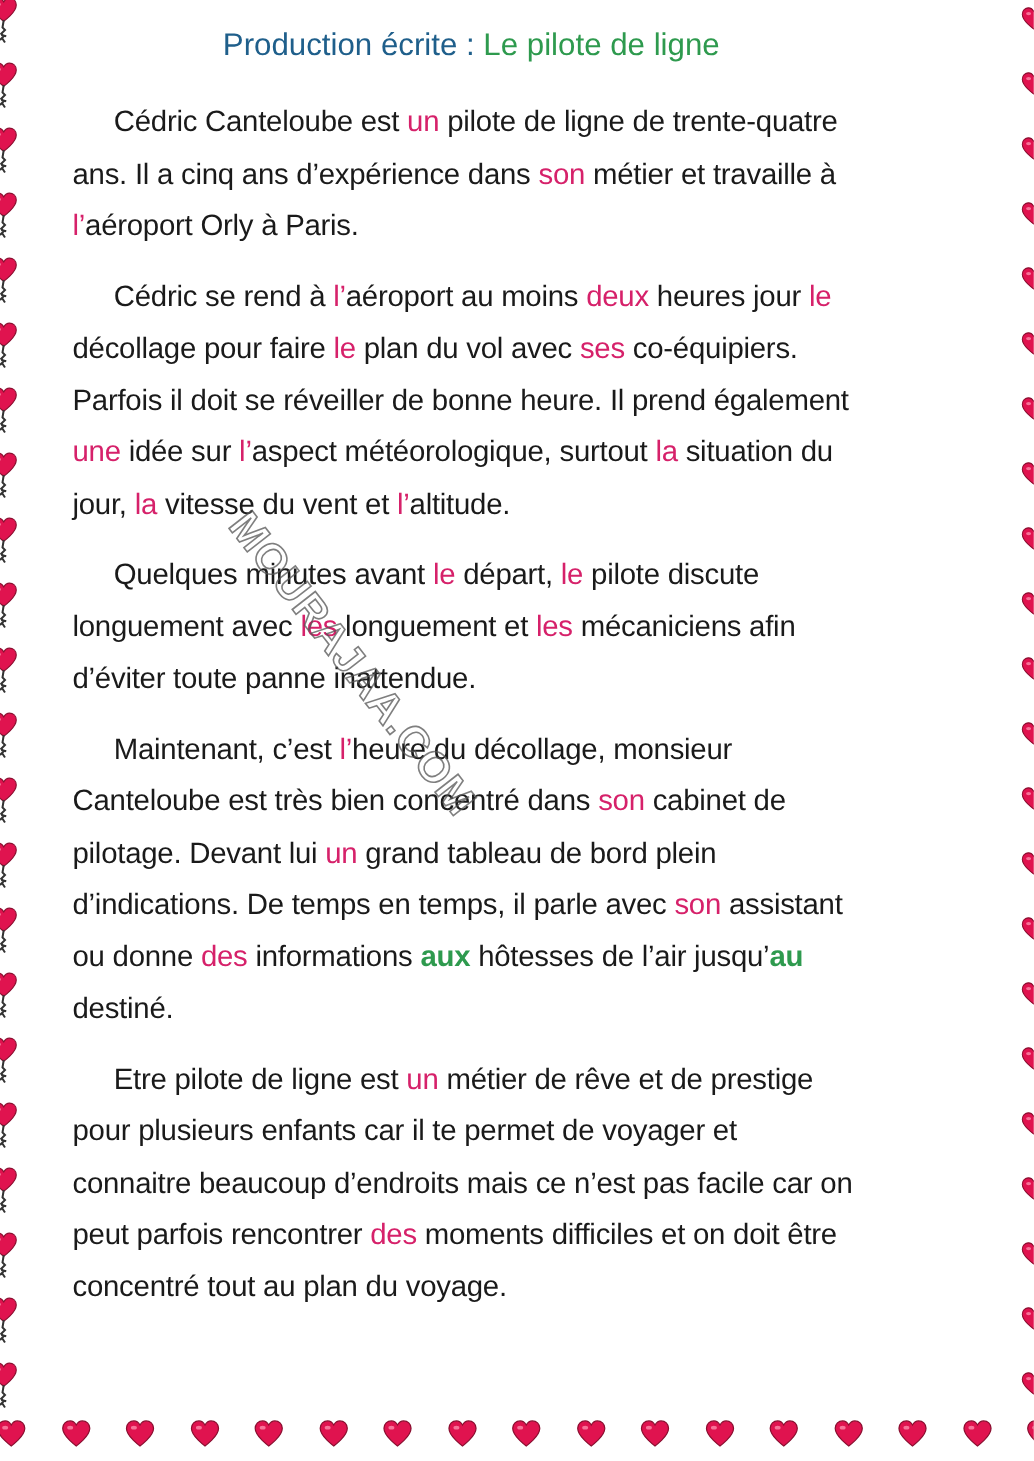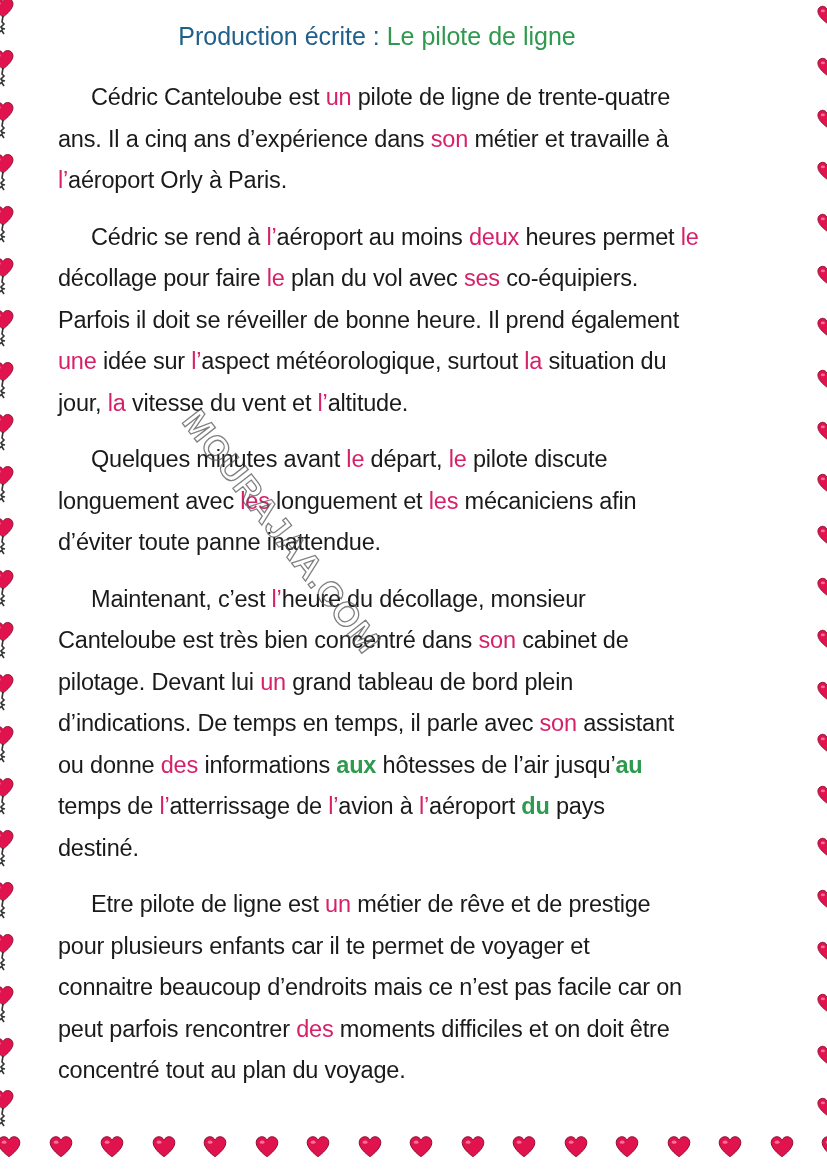--- a/index.html
+++ b/index.html
@@ -312,38 +312,37 @@
   <span class="t1">Production écrite : </span><span class="t2">Le pilote de ligne</span>
 </div>
 
 <div class="content" id="content">
     <div class="para">
       <span class="line"><span class="indent"></span><span>Cédric Canteloube est </span><span class="pink">un</span><span> pilote de ligne de trente-quatre</span></span>
       <span class="line"><span>ans. Il a cinq ans d’expérience dans </span><span class="pink">son</span><span> métier et travaille à</span></span>
       <span class="line"><span class="pink">l’</span><span>aéroport Orly à Paris.</span></span>
     </div>
     <div class="para">
-      <span class="line"><span class="indent"></span><span>Cédric se rend à </span><span class="pink">l’</span><span>aéroport au moins </span><span class="pink">deux</span><span> heures permet </span><span class="pink">le</span></span>
+      <span class="line"><span class="indent"></span><span>Cédric se rend à </span><span class="pink">l’</span><span>aéroport au moins </span><span class="pink">deux</span><span> heures jour </span><span class="pink">le</span></span>
       <span class="line"><span>décollage pour faire </span><span class="pink">le</span><span> plan du vol avec </span><span class="pink">ses</span><span> co-équipiers.</span></span>
       <span class="line"><span>Parfois il doit se réveiller de bonne heure. Il prend également</span></span>
       <span class="line"><span class="pink">une</span><span> idée sur </span><span class="pink">l’</span><span>aspect météorologique, surtout </span><span class="pink">la</span><span> situation du</span></span>
       <span class="line"><span>jour, </span><span class="pink">la</span><span> vitesse du vent et </span><span class="pink">l’</span><span>altitude.</span></span>
     </div>
     <div class="para">
       <span class="line"><span class="indent"></span><span>Quelques minutes avant </span><span class="pink">le</span><span> départ, </span><span class="pink">le</span><span> pilote discute</span></span>
       <span class="line"><span>longuement avec </span><span class="pink">les</span><span> longuement et </span><span class="pink">les</span><span> mécaniciens afin</span></span>
       <span class="line"><span>d’éviter toute panne inattendue.</span></span>
     </div>
     <div class="para">
       <span class="line"><span class="indent"></span><span>Maintenant, c’est </span><span class="pink">l’</span><span>heure du décollage, monsieur</span></span>
       <span class="line"><span>Canteloube est très bien concentré dans </span><span class="pink">son</span><span> cabinet de</span></span>
       <span class="line"><span>pilotage. Devant lui </span><span class="pink">un</span><span> grand tableau de bord plein</span></span>
       <span class="line"><span>d’indications. De temps en temps, il parle avec </span><span class="pink">son</span><span> assistant</span></span>
       <span class="line"><span>ou donne </span><span class="pink">des</span><span> informations </span><span class="green">aux</span><span> hôtesses de l’air jusqu’</span><span class="green">au</span></span>
-      <span class="line"><span>temps de </span><span class="pink">l’</span><span>atterrissage de </span><span class="pink">l’</span><span>avion à </span><span class="pink">l’</span><span>aéroport </span><span class="green">du</span><span> pays</span></span>
       <span class="line"><span>destiné.</span></span>
     </div>
     <div class="para">
       <span class="line"><span class="indent"></span><span>Etre pilote de ligne est </span><span class="pink">un</span><span> métier de rêve et de prestige</span></span>
       <span class="line"><span>pour plusieurs enfants car il te permet de voyager et</span></span>
       <span class="line"><span>connaitre beaucoup d’endroits mais ce n’est pas facile car on</span></span>
       <span class="line"><span>peut parfois rencontrer </span><span class="pink">des</span><span> moments difficiles et on doit être</span></span>
       <span class="line"><span>concentré tout au plan du voyage.</span></span>
     </div>
   </div>

